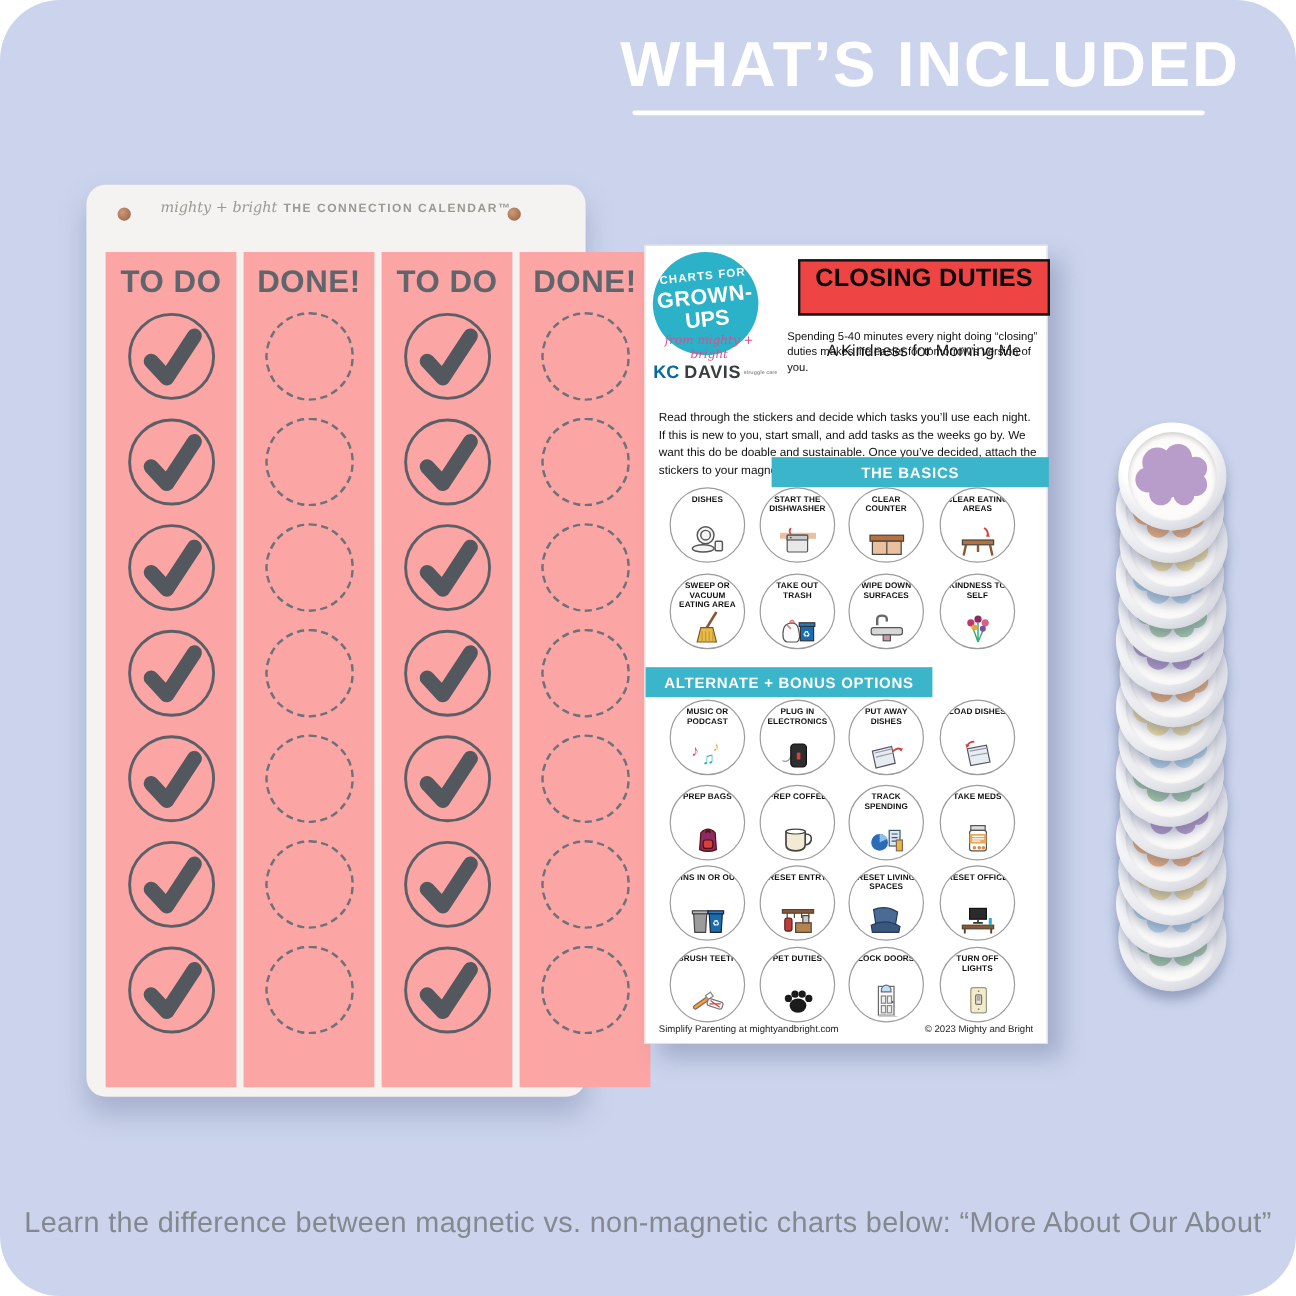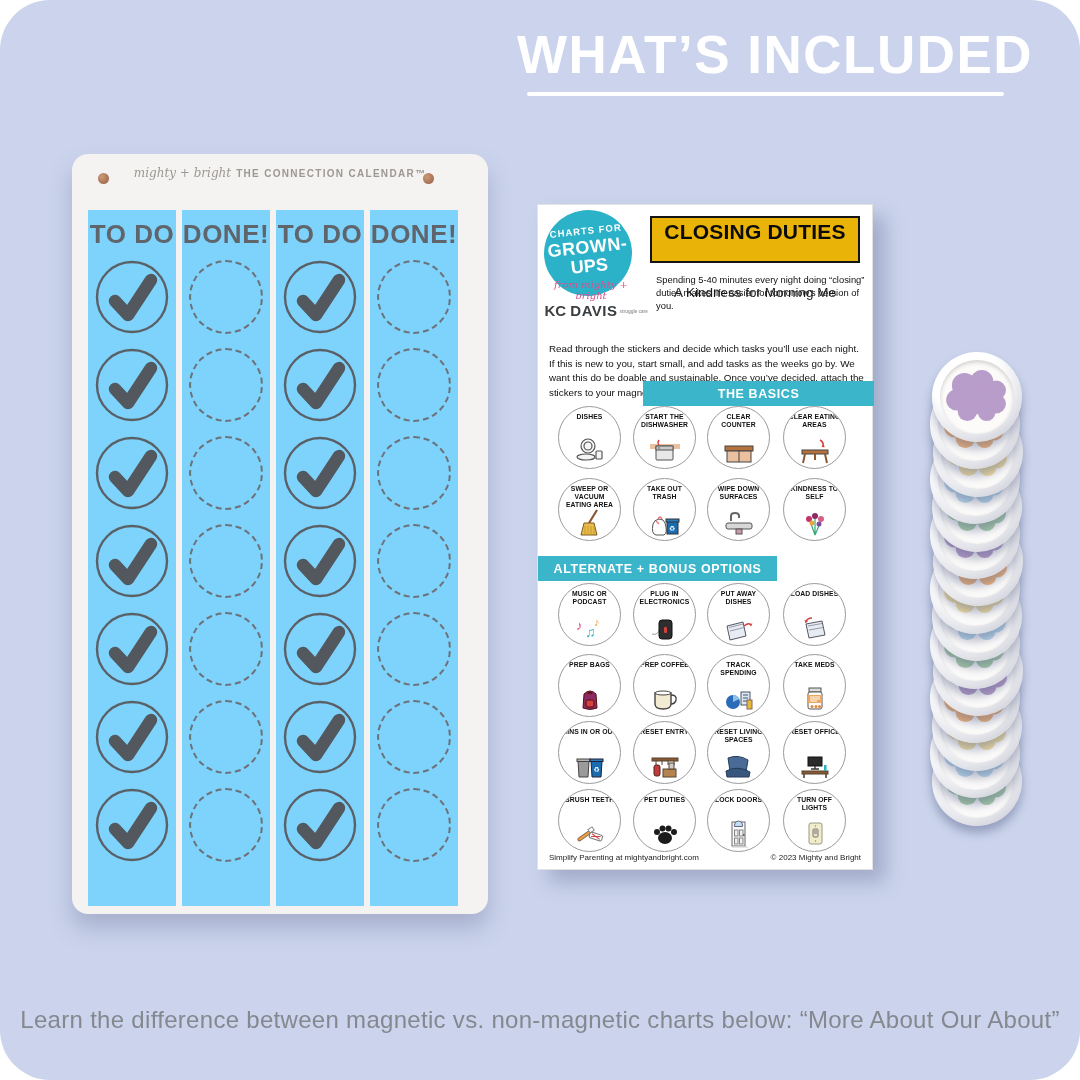--- a/index.html
+++ b/index.html
@@ -14,44 +14,44 @@
   .board{position:absolute;left:72px;top:154px;width:388px;height:760px;background:#f4f3f1;
     border-radius:16px;box-shadow:0 14px 22px rgba(100,110,150,.35);padding-left:28px;}
   .board-brand{position:absolute;top:12px;left:0;width:100%;text-align:center;color:#9c9893;
     font-size:10px;font-weight:bold;letter-spacing:1.3px;}
   .board-brand .script{font-family:"DejaVu Serif",serif;font-style:italic;font-weight:normal;
     font-size:12px;letter-spacing:0;margin-right:5px;}
   .grommet{position:absolute;width:11px;height:11px;border-radius:50%;top:19px;
     background:radial-gradient(circle at 35% 35%,#cf9a76,#8f5e43);}
   .grommet.left{left:26px;}.grommet.right{left:351px;}
   .board-cols{position:absolute;left:16px;top:56px;display:flex;gap:6px;}
-  .col{width:88px;height:696px;background:#7dd3fc;}
+  .col{width:109px;height:696px;background:#fca5a5;}
   .col-header{height:40px;display:flex;align-items:flex-end;justify-content:center;
     font-size:26px;font-weight:bold;color:#60646b;letter-spacing:.5px;}
   .cells{display:flex;flex-direction:column;align-items:center;gap:14px;padding-top:10px;}
   .cell{width:74px;height:74px;flex:0 0 auto;}
   .cell.empty{box-sizing:border-box;border:2.5px dashed #6d7178;border-radius:50%;}
 
   
   .sheet{position:absolute;left:537px;top:204px;width:336px;height:666px;background:#ffffff;
     border:1px solid #e3e3e3;box-sizing:border-box;box-shadow:12px 12px 18px rgba(100,110,150,.4);}
   .badge{position:absolute;left:6px;top:5px;width:88px;height:86px;border-radius:50%;background:#2cb2c8;
     color:#fff;text-align:center;transform:rotate(-6deg);padding-top:15px;box-sizing:border-box;}
   .badge .b1{font-size:9.5px;font-weight:bold;letter-spacing:1px;}
   .badge .b2{font-size:18px;font-weight:bold;letter-spacing:.5px;margin-top:1px;}
   .badge .b3{font-size:18px;font-weight:bold;margin-top:-2px;}
   .byline{position:absolute;left:2px;top:74px;width:102px;text-align:center;}
   .byline .from{font-size:10px;font-style:italic;color:#d94f8e;font-family:"DejaVu Serif",serif;}
   .byline .from .f{color:#a0a0a0;}
   .byline .kcline{font-size:15px;font-weight:bold;margin-top:1px;white-space:nowrap;}
-  .kc{color:#404040;}
+  .kc{color:#0369a1;}
   .davis{color:#383d40;letter-spacing:.5px;}
   .sc{font-size:4.5px;color:#999;display:inline-block;text-align:left;line-height:1.1;vertical-align:middle;margin-left:2px;width:18px;}
-  .title-box{position:absolute;left:112px;top:11px;width:210px;height:47px;border:2px solid #141414;
-    box-sizing:border-box;text-align:center;background:#eab308;}
+  .title-box{position:absolute;left:127px;top:11px;width:210px;height:47px;border:2px solid #141414;
+    box-sizing:border-box;text-align:center;background:#ef4444;}
   .title-main{font-size:21px;font-weight:bold;color:#0b0b0b;letter-spacing:.2px;margin-top:2px;}
   .title-sub{font-size:13.5px;color:#1c1c1c;margin-top:41px;}
   .intro{position:absolute;left:118px;top:68px;width:212px;font-size:9.4px;line-height:1.4;color:#101010;}
   .banner{position:absolute;height:25px;background:#3ab5ca;color:#fff;font-weight:bold;font-size:12.5px;
     letter-spacing:.6px;display:flex;align-items:center;justify-content:center;}
   .banner.b-howto{left:0;top:104px;width:239px;}
   .howto{position:absolute;left:11px;top:137px;width:315px;font-size:9.8px;line-height:1.5;color:#101010;}
   .sticker{position:absolute;width:63px;height:63px;border:1.5px solid #9b9b9b;border-radius:50%;
     background:#fff;box-sizing:border-box;text-align:center;overflow:hidden;}
   .sticker .lbl{font-size:6.8px;font-weight:bold;line-height:1.15;color:#101010;padding:6px 3px 0 3px;letter-spacing:.1px;}

